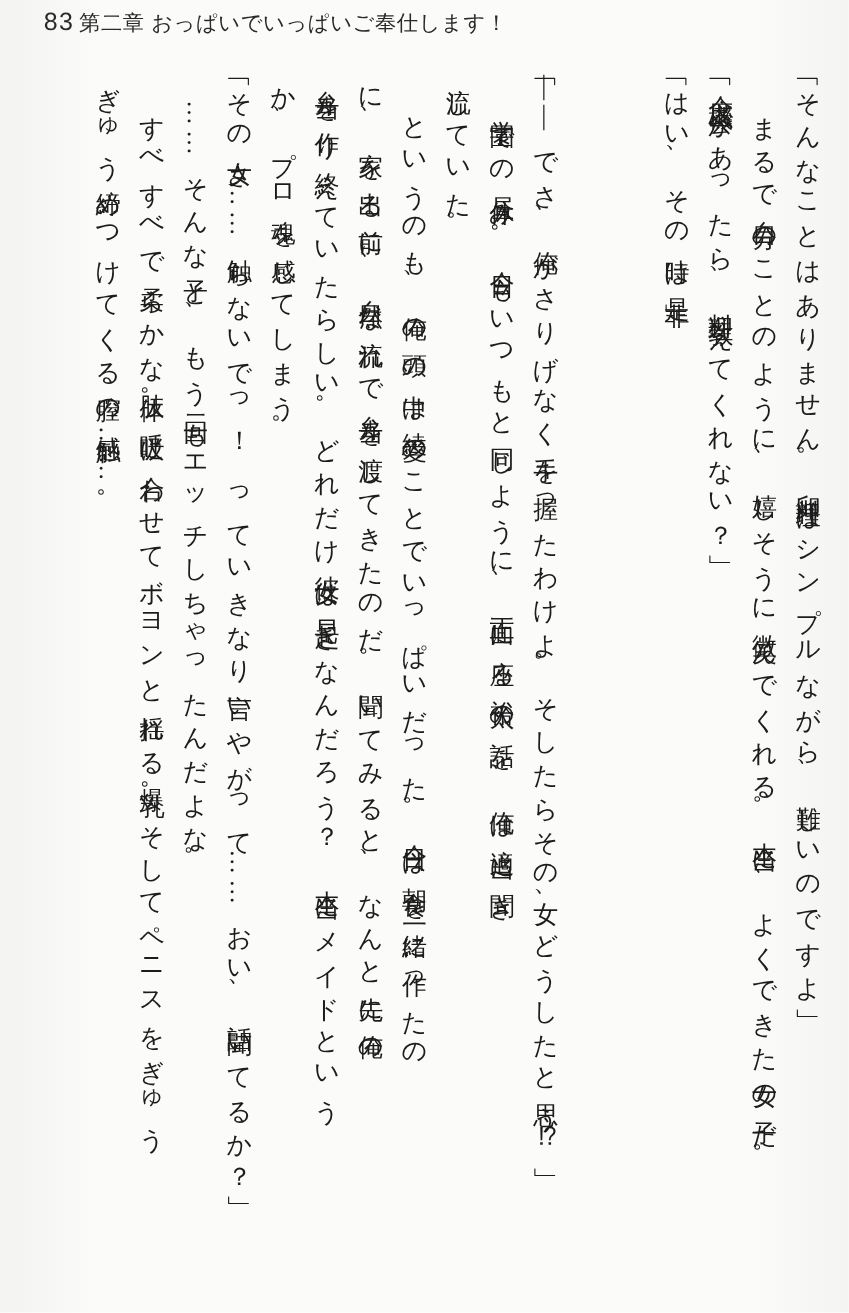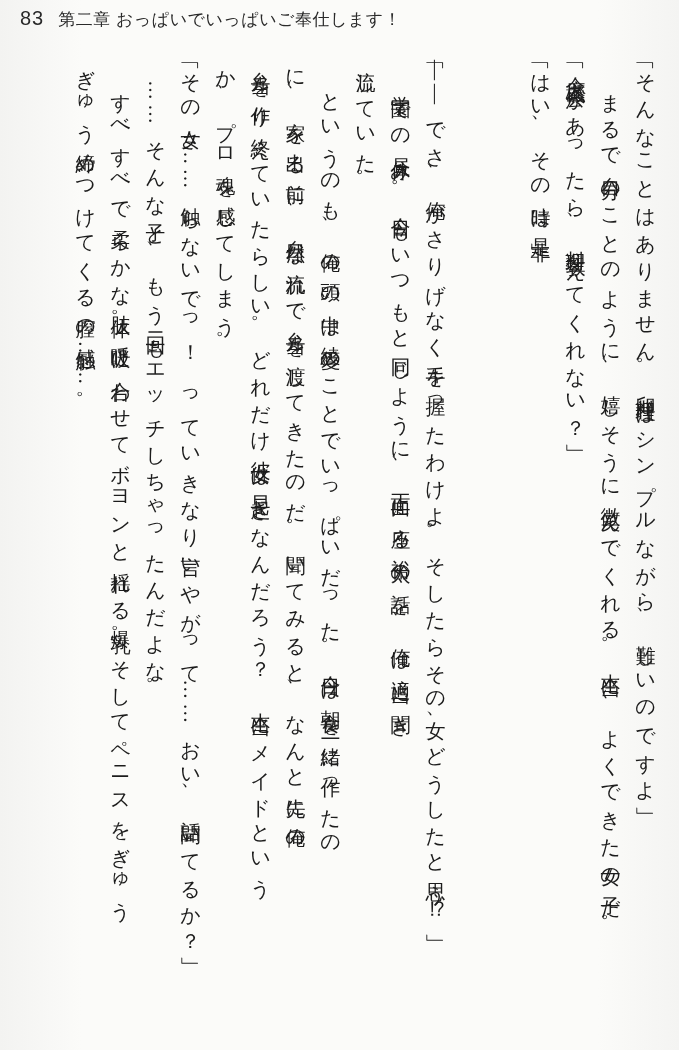--- a/index.html
+++ b/index.html
@@ -10,34 +10,34 @@
     position: relative;
     width: 679px;
     height: 1050px;
     background: linear-gradient(90deg, #f3f3f1 0%, #fbfbf9 12%, #fbfbf9 88%, #f4f4f2 100%);
     overflow: hidden;
     font-family: "Liberation Serif", serif;
   }
   .header {
     position: absolute;
     top: 7px;
-    left: 20px;
+    left: 35px;
     display: flex;
     align-items: baseline;
     color: #2a2a2a;
     font-family: "Liberation Sans", sans-serif;
     white-space: nowrap;
   }
   .pagenum {
     font-size: 20px;
     letter-spacing: 1px;
   }
   .chapter {
     font-size: 17px;
-    margin-left: 14px;
+    margin-left: 4px;
     letter-spacing: 0.5px;
   }
   .body-text {
     position: absolute;
     top: 56px;
     right: 16px;
     height: 992px;
     writing-mode: vertical-rl;
     text-orientation: mixed;
     color: #1c1c1c;

